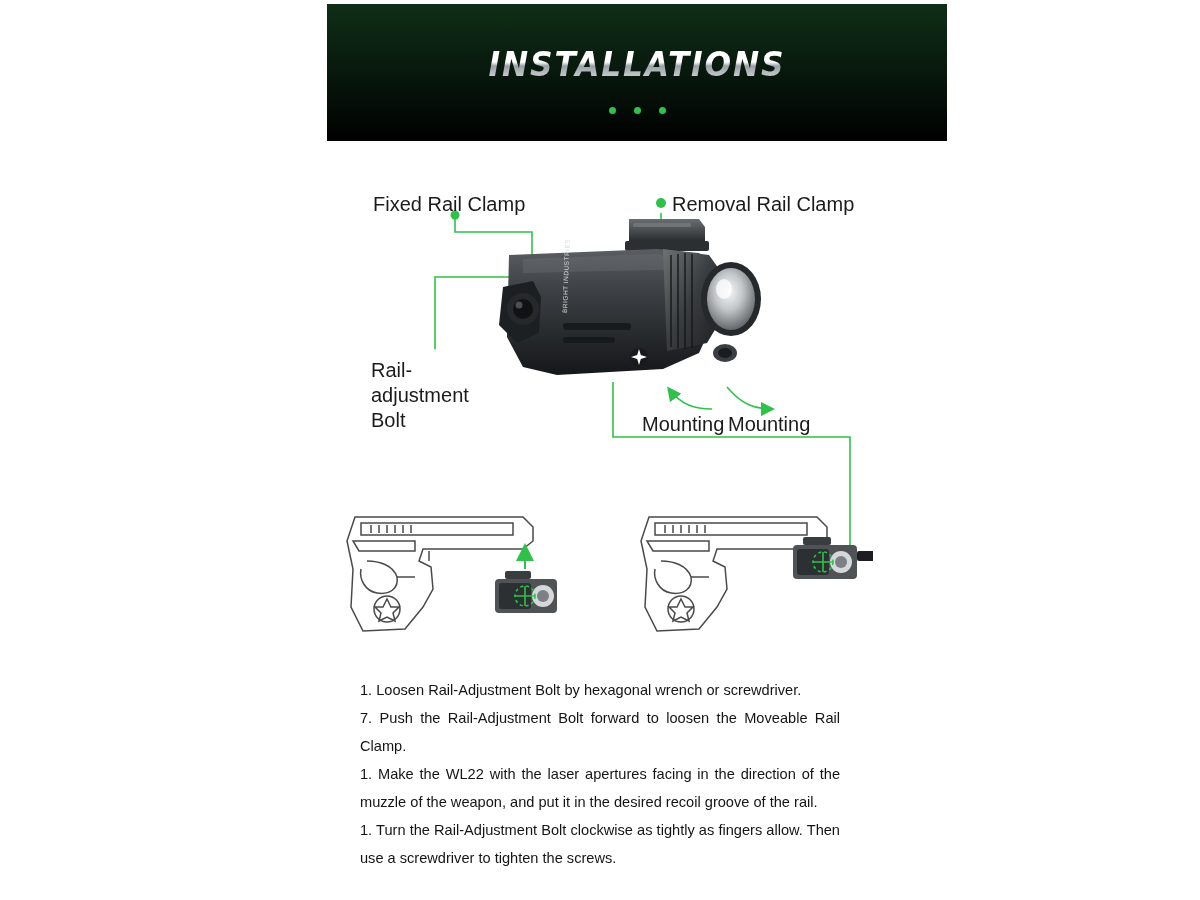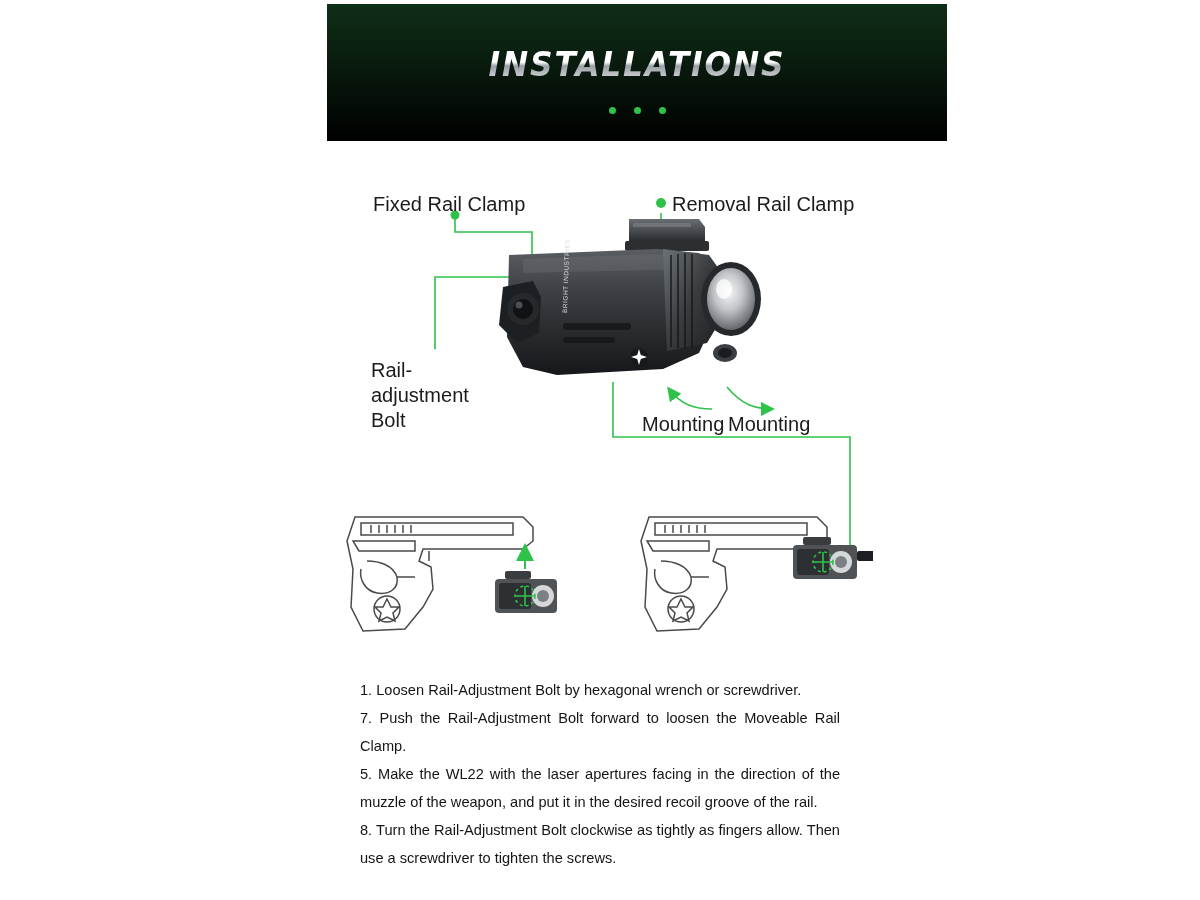--- a/index.html
+++ b/index.html
@@ -270,17 +270,17 @@
     <div class="callout-label" id="lbl-fixed">Fixed Rail Clamp</div>
     <div class="callout-label" id="lbl-moveable">Removal Rail Clamp</div>
     <div class="callout-label" id="lbl-bolt">Rail-adjustment Bolt</div>
     <div class="callout-label" id="lbl-removal">Mounting</div>
     <div class="callout-label" id="lbl-mounting">Mounting</div>
   </div>
 
   <div class="instructions">
     <p>1. Loosen Rail-Adjustment Bolt by hexagonal wrench or screwdriver.</p>
     <p>7. Push the Rail-Adjustment Bolt forward to loosen the Moveable Rail Clamp.</p>
-    <p>5. Make the WL22 with the laser apertures facing in the direction of the muzzle of the weapon, and put it in the desired recoil groove of the rail.</p>
-    <p>8. Turn the Rail-Adjustment Bolt clockwise as tightly as fingers allow. Then use a screwdriver to tighten the screws.</p>
+    <p>1. Make the WL22 with the laser apertures facing in the direction of the muzzle of the weapon, and put it in the desired recoil groove of the rail.</p>
+    <p>1. Turn the Rail-Adjustment Bolt clockwise as tightly as fingers allow. Then use a screwdriver to tighten the screws.</p>
   </div>
 
 </div>
 
 </body></html>

